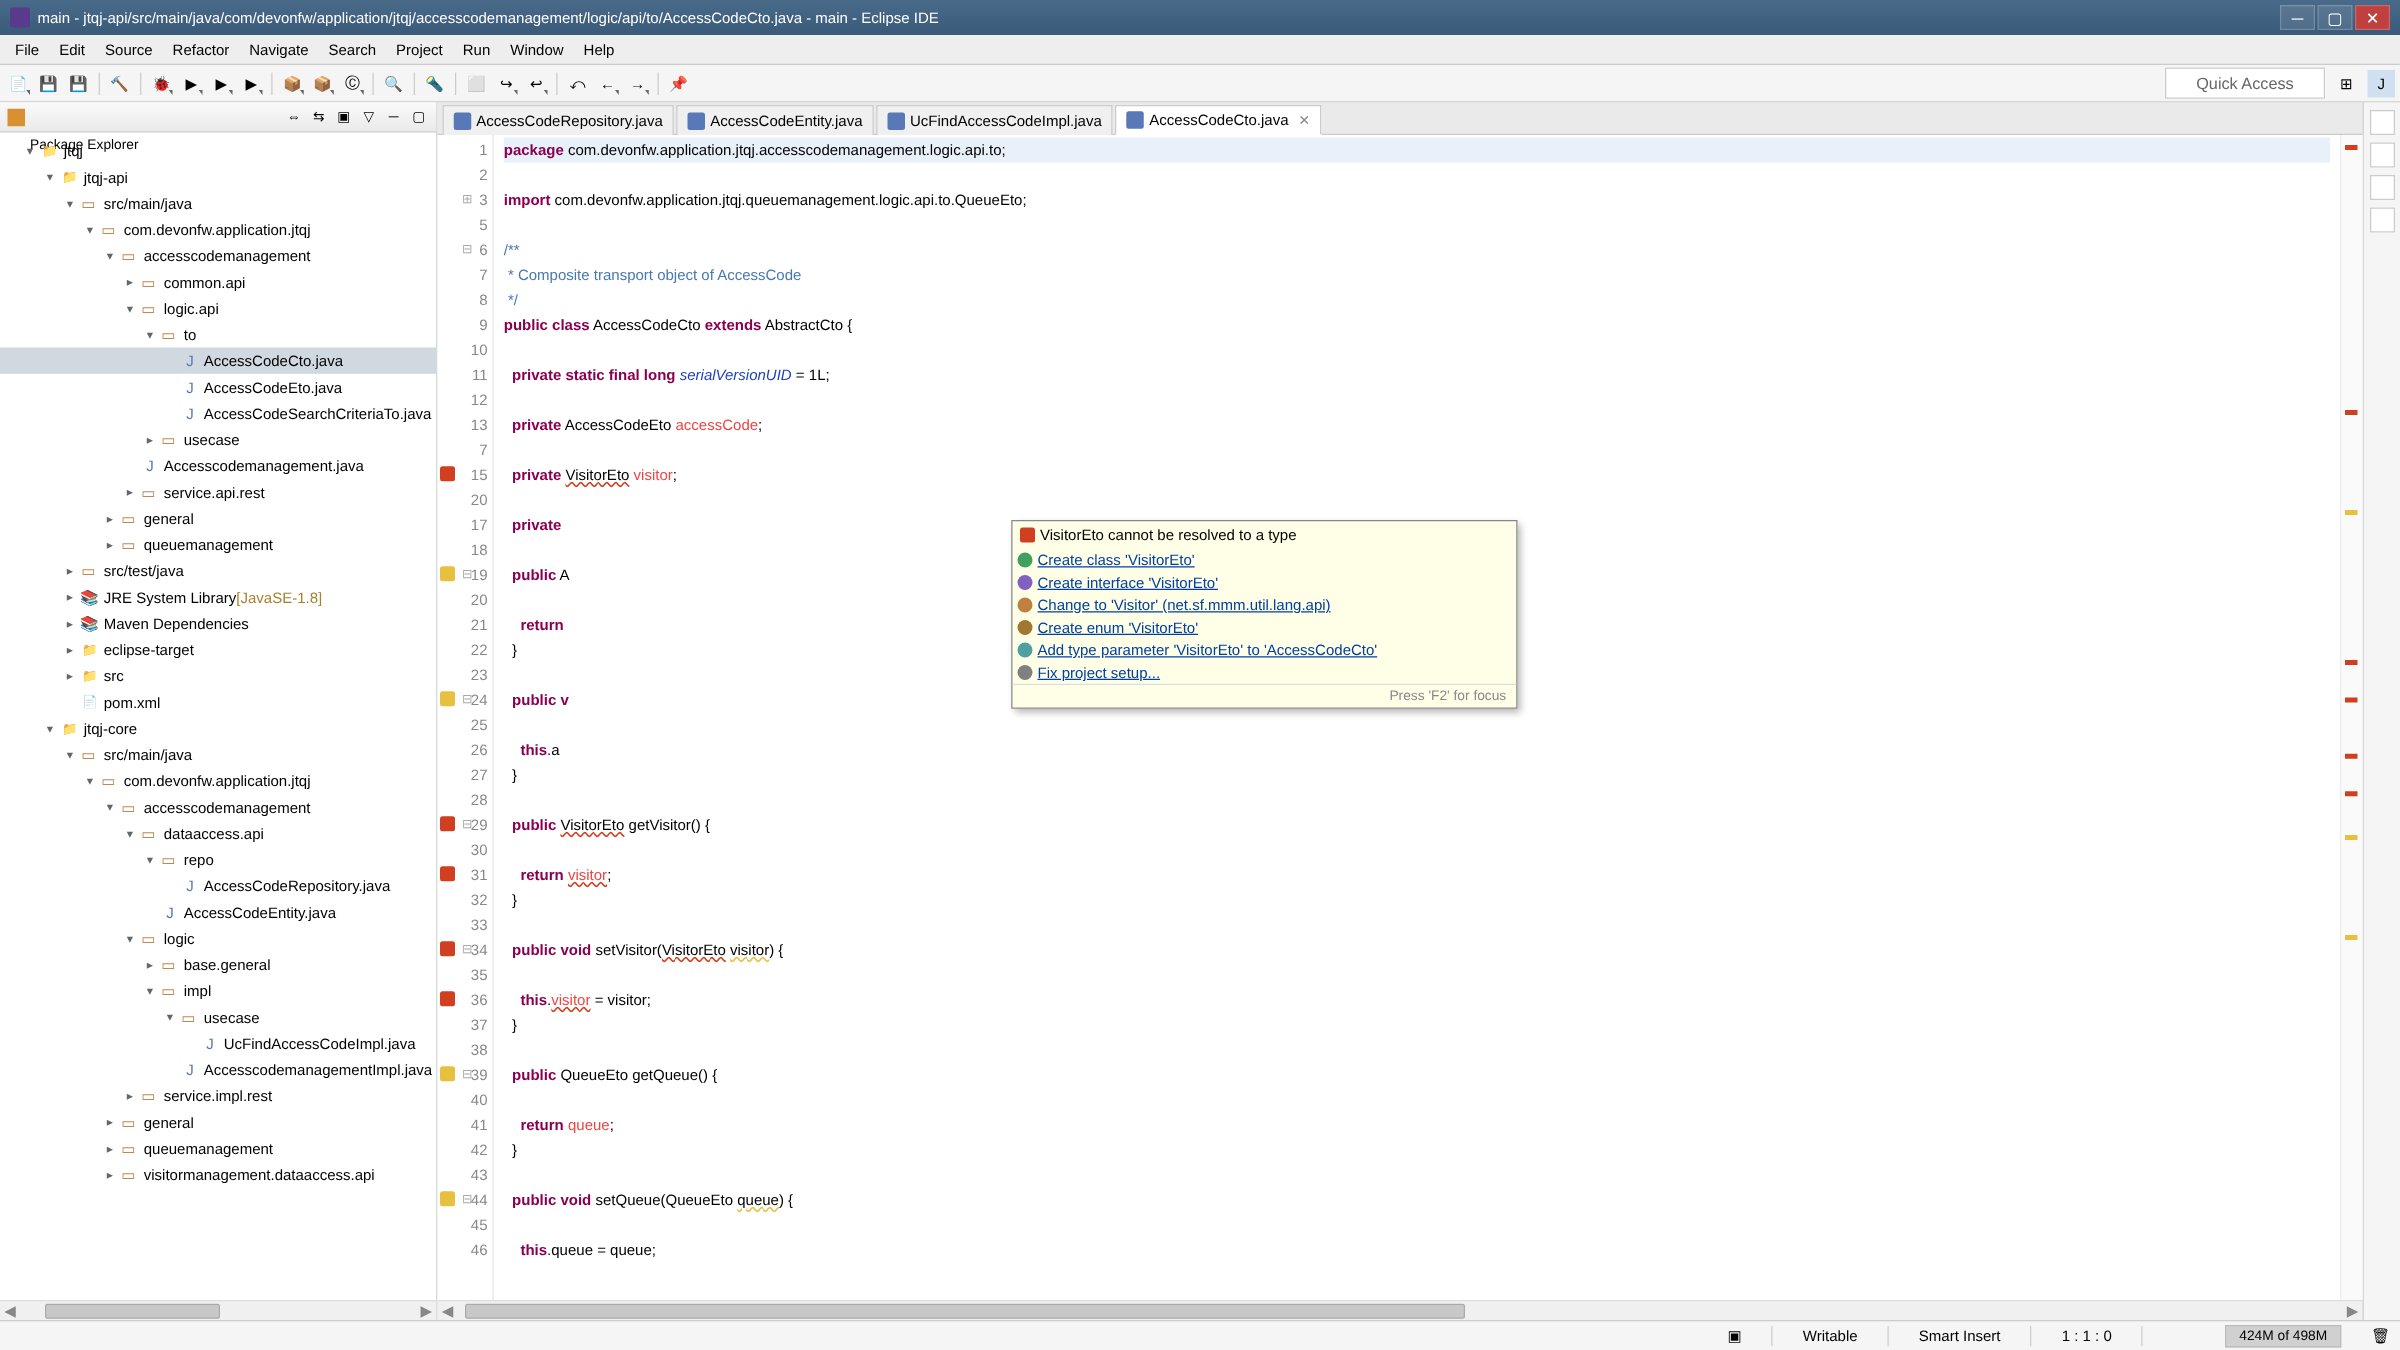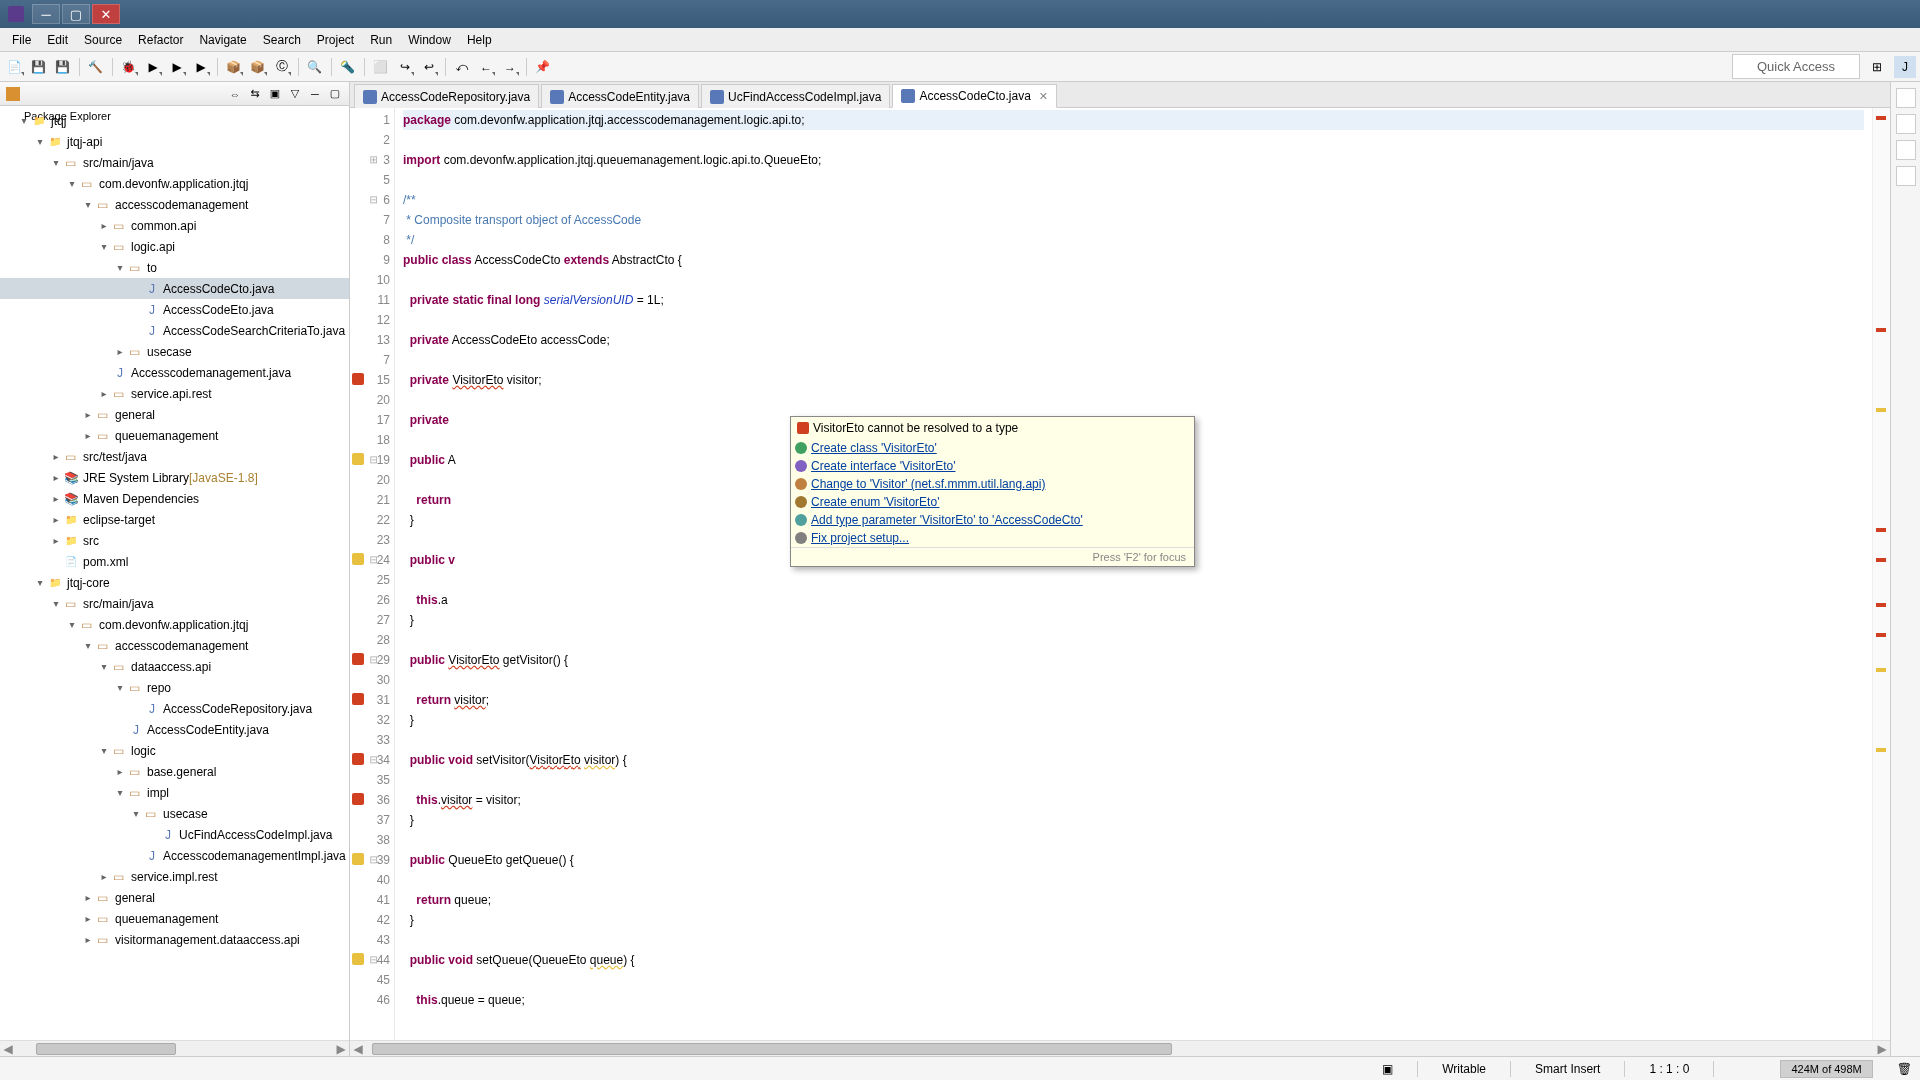--- a/index.html
+++ b/index.html
@@ -53,37 +53,37 @@
 .editor-body { flex: 1; display: flex; background: #fff; position: relative; overflow: hidden;}
 .gutter { width: 45px; background: #fff; border-right: 1px solid #e8e8e8; text-align: right; color: #888; font-family: Consolas, monospace; font-size: 13px; padding: 2px 4px 2px 0; line-height: 20px; position: relative;}
 .gutter .ln { height: 20px; position: relative;}
 .gutter .marker { position: absolute; left: 2px; width: 12px; height: 12px; top: 3px; border-radius: 2px; }
 .gutter .marker.error { background: #d04020; }
 .gutter .marker.warn { background: #e8c040; }
 .gutter .marker.fold { color:#aaa; position:absolute; left:-2px; font-size:10px; top:0;}
 .code { flex: 1; font-family: Consolas, monospace; font-size: 13px; line-height: 20px; padding: 2px 8px; color: #000; white-space: pre; position: relative;}
 .kw { color: #8a0050; font-weight: bold; }
 .cm { color: #4878b0; }
-.fld { color: #000000; }
+.fld { color: #ef4444; }
 .str { color: #2040c0; font-style: italic; }
 .err { text-decoration: underline wavy #d04020; }
 .warn-u { text-decoration: underline wavy #e8c040; }
 .code .cline { height: 20px; }
 .highlight-line { background: #e8f0fa; }
 
 
 .ruler-right { width: 18px; border-left: 1px solid #eee; position: relative; background:#fafafa;}
 .ruler-right .rm { position:absolute; left:3px; width:10px; height:4px; }
 .ruler-right .rm.err { background:#d04020; }
 .ruler-right .rm.warn { background:#e8c040; }
 .perspective-bar { width: 30px; background:#f5f5f5; border-left:1px solid #ccc; display:flex; flex-direction:column; align-items:center; padding-top:6px; gap:6px;}
 .perspective-bar .pb { width:20px; height:20px; border:1px solid #ccc; background:#fff;}
 
 
-.quickfix { position: absolute; left: 440px; top: 308px; width: 405px; background: #ffffe8; border: 1px solid #888; box-shadow: 3px 3px 6px rgba(0,0,0,0.3); font-size: 12px; z-index: 100;}
+.quickfix { position: absolute; left: 459px; top: 308px; width: 405px; background: #ffffe8; border: 1px solid #888; box-shadow: 3px 3px 6px rgba(0,0,0,0.3); font-size: 12px; z-index: 100;}
 .quickfix .qf-head { padding: 4px 6px; display:flex; align-items:center; gap:4px;}
 .quickfix .qf-head .qf-erricon { width:12px; height:12px; background:#d04020; border-radius:2px;}
 .quickfix .qf-sub { padding: 2px 6px 6px 6px; }
 .quickfix .qf-item { padding: 2px 6px 2px 20px; color: #0040a0; text-decoration: underline; position: relative;}
 .quickfix .qf-item .qicon { position:absolute; left:4px; top:3px; width:12px; height:12px; border-radius:6px; }
 .quickfix .qf-item .qicon.cls { background:#40a060; }
 .quickfix .qf-item .qicon.int { background:#8060c0; }
 .quickfix .qf-item .qicon.chg { background:#c08040; }
 .quickfix .qf-item .qicon.enm { background:#a07830; }
 .quickfix .qf-item .qicon.typ { background:#50a0a0; }
@@ -103,20 +103,21 @@
 .pkg-ic{ width:14px;height:14px; display:inline-block; position:relative;}
 .pkg-ic::before{content:"▭"; color:#c08850; font-size:12px;}
 .java-ic{ color:#5878b8; }
 .lib-ic { color:#a88850; }
 </style>
 </head>
 <body>
 
 <div class="titlebar">
   <div class="app-icon"></div>
+  <div class="title-text">main - jtqj-api/src/main/java/com/devonfw/application/jtqj/accesscodemanagement/logic/api/to/AccessCodeCto.java - main - Eclipse IDE</div>
   <div class="win-controls">
     <div class="win-btn">─</div>
     <div class="win-btn">▢</div>
     <div class="win-btn close">✕</div>
   </div>
 </div>
 
 <div class="menubar" id="menubar">
     <div class="menu-item">File</div>
     <div class="menu-item">Edit</div>

